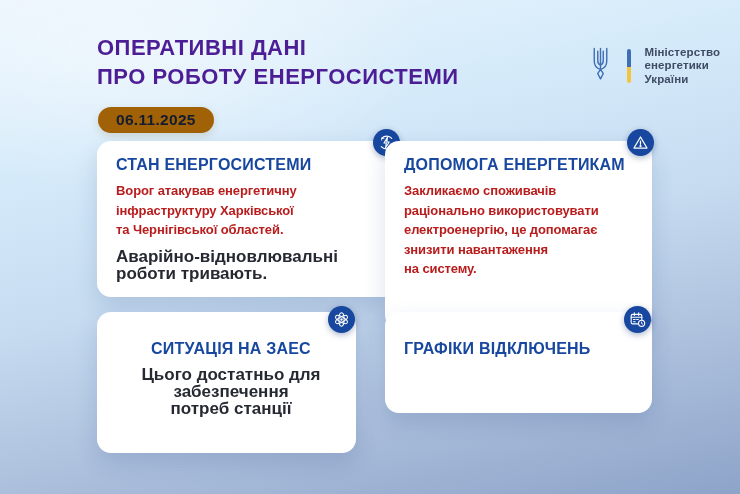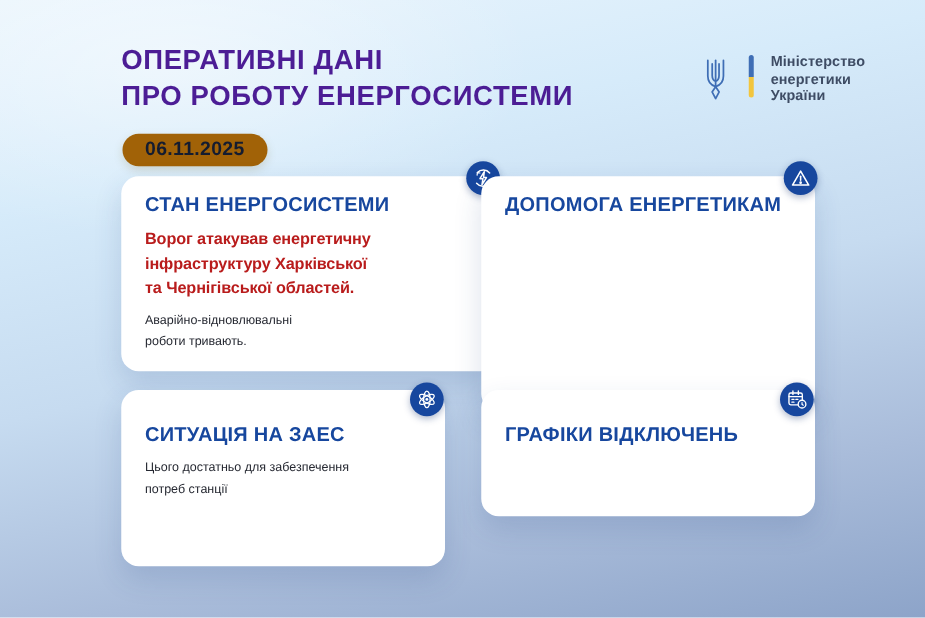--- a/index.html
+++ b/index.html
@@ -19,55 +19,55 @@
     font-size:22px;line-height:29px;font-weight:800;letter-spacing:.5px;
     color:#4c1d95;white-space:pre-line;
   }
   .date-badge{
     position:absolute;left:98px;top:107px;height:26px;
     background:#a16207;border-radius:14px;padding:0 18px;
     display:flex;align-items:center;
     font-size:15.5px;font-weight:800;color:#141c30;letter-spacing:.3px;
     box-shadow:0 3px 8px rgba(120,100,20,.18);
   }
-  .logo{position:absolute;left:560px;top:44px;display:flex;gap:14px;}
+  .logo{position:absolute;left:588px;top:44px;display:flex;align-items:center;gap:14px;}
   .logo .trident{width:25px;height:40px;flex:0 0 auto;}
   .logo .divider{width:3.5px;height:34px;border-radius:2px;flex:0 0 auto;
     background:linear-gradient(#3f6eb5 0 52%,#f2c53d 52% 100%);}
   .logo .ministry{
     font-size:11.5px;line-height:13.5px;font-weight:700;color:#3e4c64;
     white-space:pre-line;letter-spacing:.1px;
   }
   .card{
     position:absolute;background:#ffffff;border-radius:14px;
     box-shadow:0 10px 22px rgba(40,70,130,.16);
     box-sizing:border-box;padding:14px 10px 0 19px;
   }
   .card--1{left:97px;top:141px;width:301px;height:156px;}
   .card--2{left:385px;top:141px;width:267px;height:188px;}
-  .card--3{left:97px;top:312px;width:259px;height:141px;padding-top:27px;}
+  .card--3{left:97px;top:312px;width:259px;height:141px;padding-top:27px;text-align:center;}
   .card--4{left:385px;top:312px;width:267px;height:101px;padding-top:27px;}
   .card-icon{
     position:absolute;width:27px;height:27px;border-radius:50%;
     background:#17479e;display:flex;align-items:center;justify-content:center;
     box-shadow:0 2px 6px rgba(20,50,110,.35);
   }
   .card--1 .card-icon,.card--2 .card-icon{top:-12px;right:-2px;}
   .card--3 .card-icon,.card--4 .card-icon{top:-6px;right:1px;}
   .card-icon svg{width:19px;height:19px;display:block;}
   .card h2{
     margin:0 0 7px 0;font-size:16px;line-height:19px;font-weight:800;
     color:#17479e;letter-spacing:.2px;
   }
   .body-primary{
     margin:0;font-size:13px;line-height:19.5px;font-weight:700;
     color:#b91c1c;white-space:pre-line;letter-spacing:-.1px;
   }
   .body-secondary{
-    margin:8px 0 0 0;font-size:10px;line-height:17px;font-weight:400;
+    margin:8px 0 0 0;font-size:17px;line-height:17px;font-weight:700;
     color:#262932;white-space:pre-line;
   }
 </style>
 </head>
 <body>
 
 <div id="poster">
 
   <h1 class="h1">ОПЕРАТИВНІ ДАНІ
 ПРО РОБОТУ ЕНЕРГОСИСТЕМИ</h1>
@@ -109,20 +109,25 @@
 
   <div class="card card--2">
     <span class="card-icon">
       <svg viewBox="0 0 24 24" fill="none" stroke="#ffffff" stroke-width="1.6" stroke-linecap="round" stroke-linejoin="round">
         <path d="M12 5 L20.2 19 H3.8 Z"></path>
         <line x1="12" y1="10.2" x2="12" y2="14.2"></line>
         <circle cx="12" cy="16.6" r="0.6" fill="#ffffff"></circle>
       </svg>
     </span>
     <h2>ДОПОМОГА ЕНЕРГЕТИКАМ</h2>
+    <p class="body-primary">Закликаємо споживачів
+раціонально використовувати
+електроенергію, це допомагає
+знизити навантаження
+на систему.</p>
   </div>
 
   <div class="card card--3">
     <span class="card-icon">
       <svg viewBox="0 0 24 24" fill="none" stroke="#ffffff" stroke-width="1.3">
         <ellipse cx="12" cy="12" rx="8.4" ry="3.3" transform="rotate(-30 12 12)"></ellipse>
         <ellipse cx="12" cy="12" rx="8.4" ry="3.3" transform="rotate(30 12 12)"></ellipse>
         <ellipse cx="12" cy="12" rx="8.4" ry="3.3" transform="rotate(90 12 12)"></ellipse>
         <circle cx="12" cy="12" r="1.5" fill="#ffffff" stroke="none"></circle>
       </svg>

